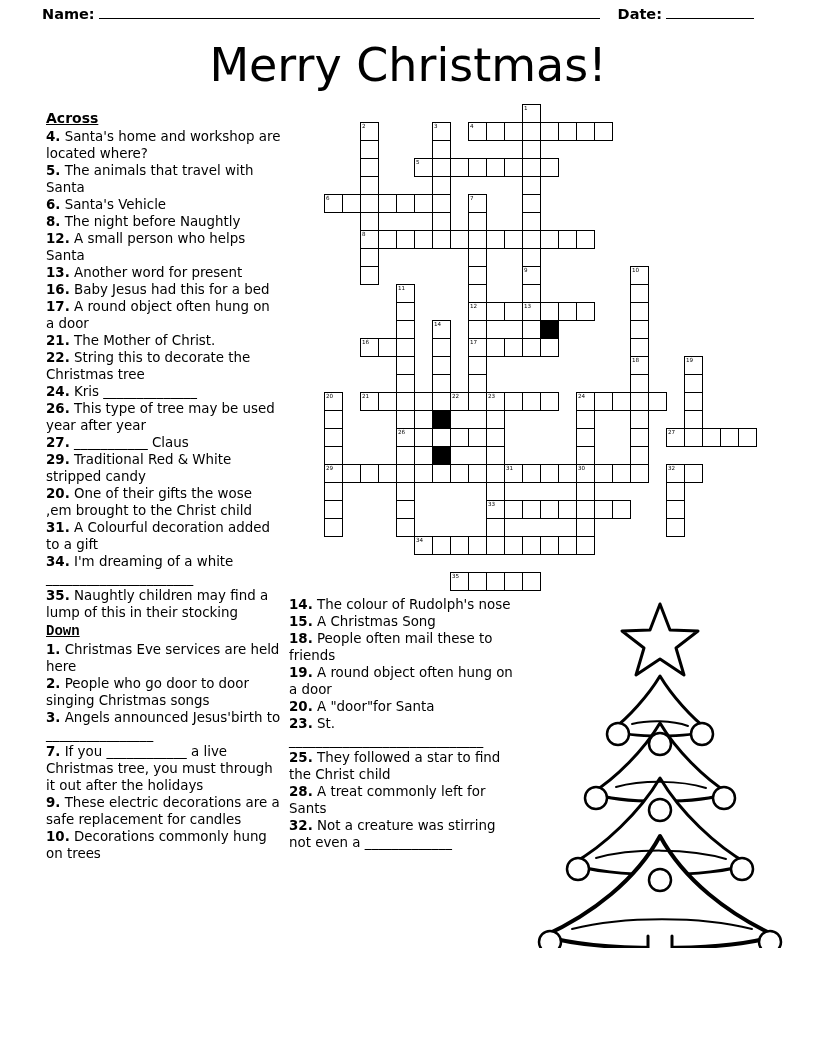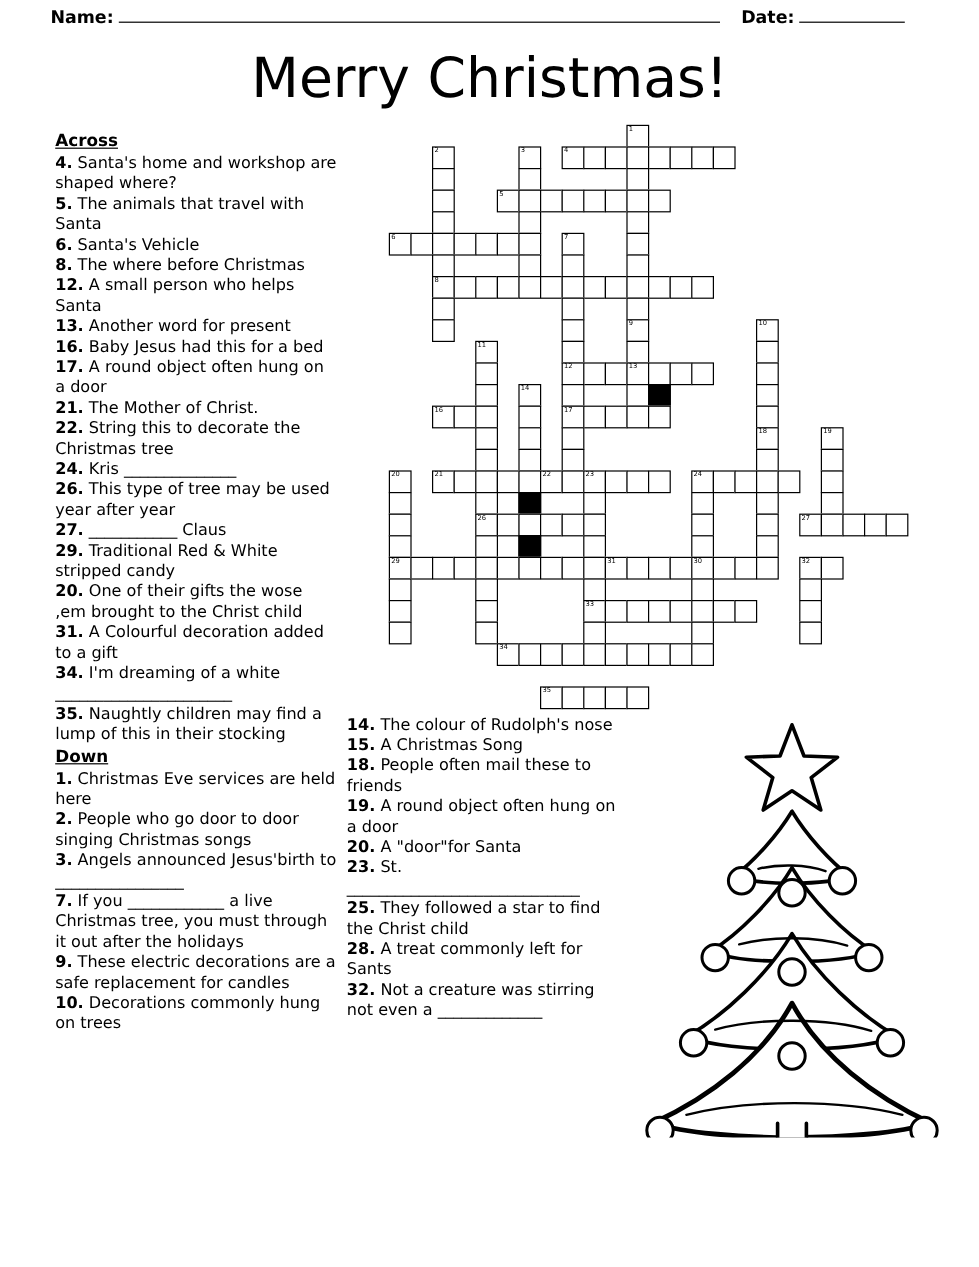--- a/index.html
+++ b/index.html
@@ -75,21 +75,21 @@
     top: 596px;
     left: 289px;
     width: 232px;
   }
   .section-head {
     font-weight: bold;
     text-decoration: underline;
     font-size: 14px;
     margin-bottom: 1px;
   }
-  .section-head.second { margin-top: 2px; }
+  .section-head.second { margin-top: 2px; font-family: Liberation Mono, monospace; }
   .clue {
     margin: 0 0 0 0;
     text-indent: 0;
   }
   .clue b { font-weight: bold; }
 
   
   #grid-layer {
     position: absolute;
     top: 104px;
@@ -134,24 +134,24 @@
     <span class="name-rule"></span>
     <span class="date-label">Date:</span>
     <span class="date-rule"></span>
   </div>
 
   <div class="title">Merry Christmas!</div>
 
   <div class="clue-col col-left">
     <div class="section-head">Across</div>
     <div id="across-list">
-        <div class="clue"><b>4.</b><span> Santa's home and workshop are shaped where?</span></div>
+        <div class="clue"><b>4.</b><span> Santa's home and workshop are located where?</span></div>
         <div class="clue"><b>5.</b><span> The animals that travel with Santa</span></div>
         <div class="clue"><b>6.</b><span> Santa's Vehicle</span></div>
-        <div class="clue"><b>8.</b><span> The where before Christmas</span></div>
+        <div class="clue"><b>8.</b><span> The night before Naughtly</span></div>
         <div class="clue"><b>12.</b><span> A small person who helps Santa</span></div>
         <div class="clue"><b>13.</b><span> Another word for present</span></div>
         <div class="clue"><b>16.</b><span> Baby Jesus had this for a bed</span></div>
         <div class="clue"><b>17.</b><span> A round object often hung on a door</span></div>
         <div class="clue"><b>21.</b><span> The Mother of Christ.</span></div>
         <div class="clue"><b>22.</b><span> String this to decorate the Christmas tree</span></div>
         <div class="clue"><b>24.</b><span> Kris ______________</span></div>
         <div class="clue"><b>26.</b><span> This type of tree may be used year after year</span></div>
         <div class="clue"><b>27.</b><span> ___________ Claus</span></div>
         <div class="clue"><b>29.</b><span> Traditional Red &amp; White stripped candy</span></div>

